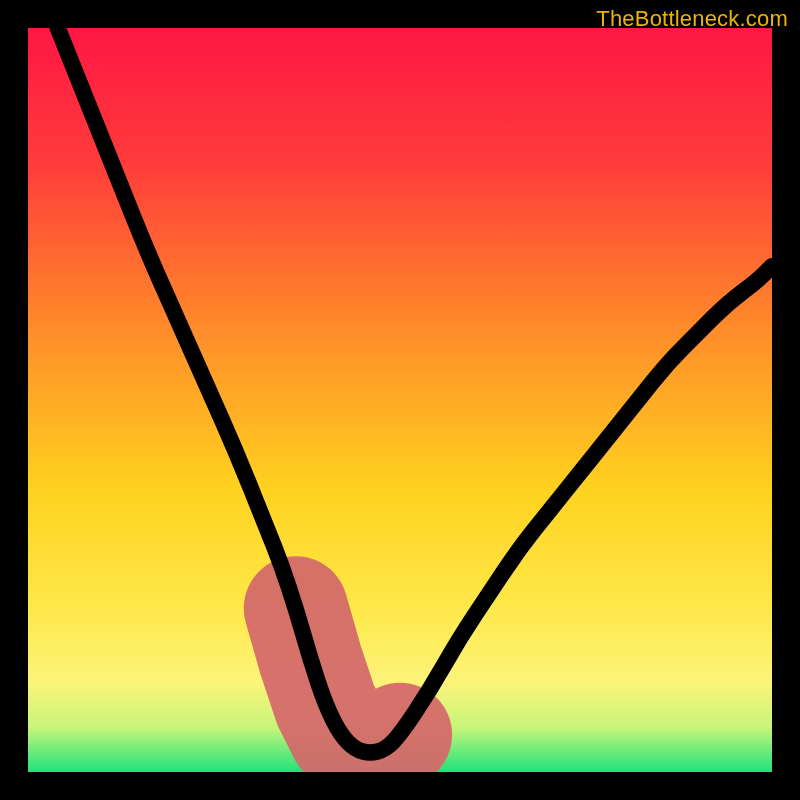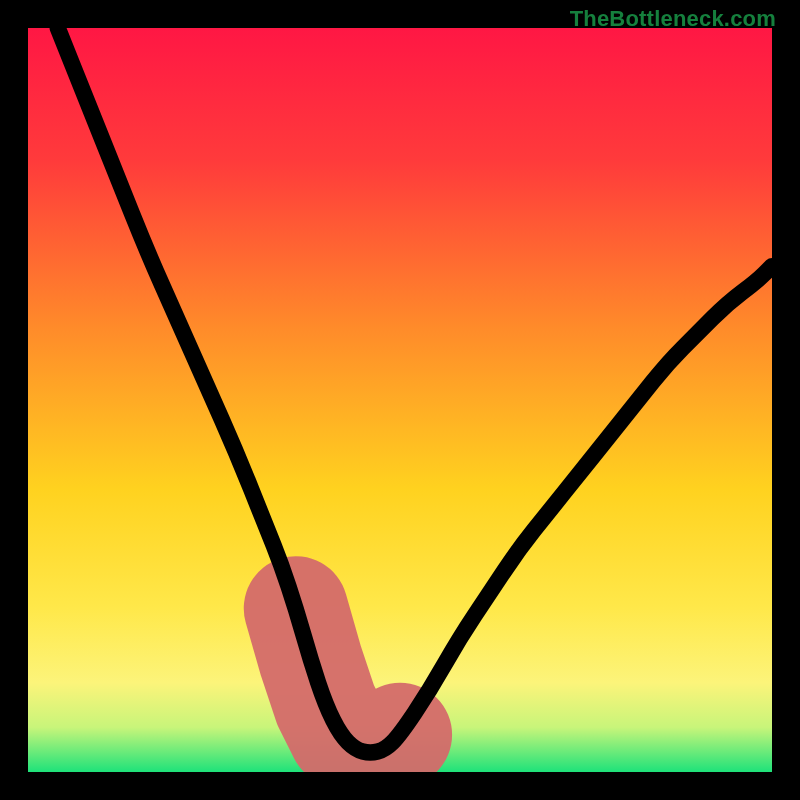--- a/index.html
+++ b/index.html
@@ -13,24 +13,24 @@
   }
   .frame {
     position: relative;
     width: 800px;
     height: 800px;
     background: #000;
   }
   .watermark {
     position: absolute;
     top: 6px;
-    right: 24px;
-    color: #15803d;
+    right: 12px;
+    color: #eab308;
     font-size: 22px;
-    font-weight: 700;
+    font-weight: 400;
     letter-spacing: 0.2px;
     z-index: 5;
     user-select: none;
   }
   .plot-container {
     position: absolute;
     left: 28px;
     top: 28px;
     width: 744px;
     height: 744px;

